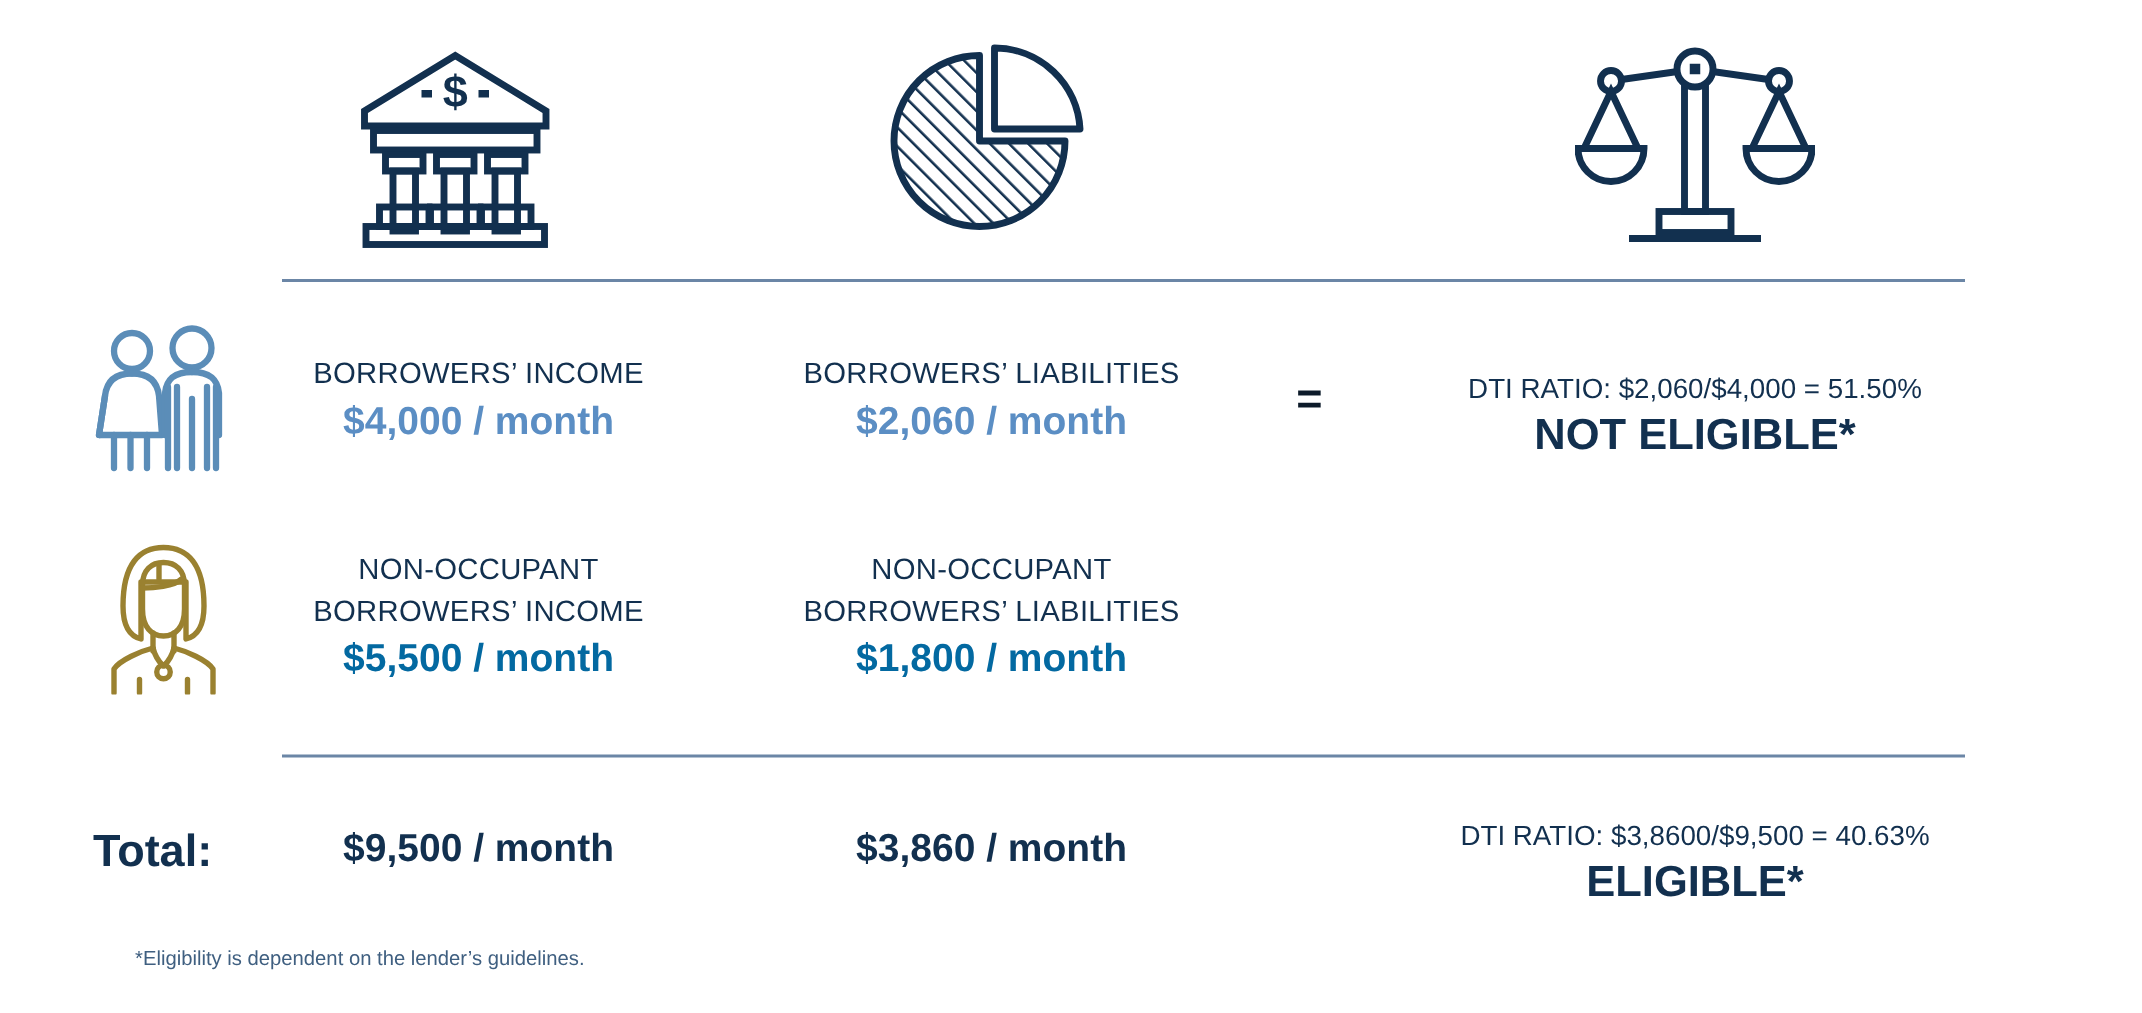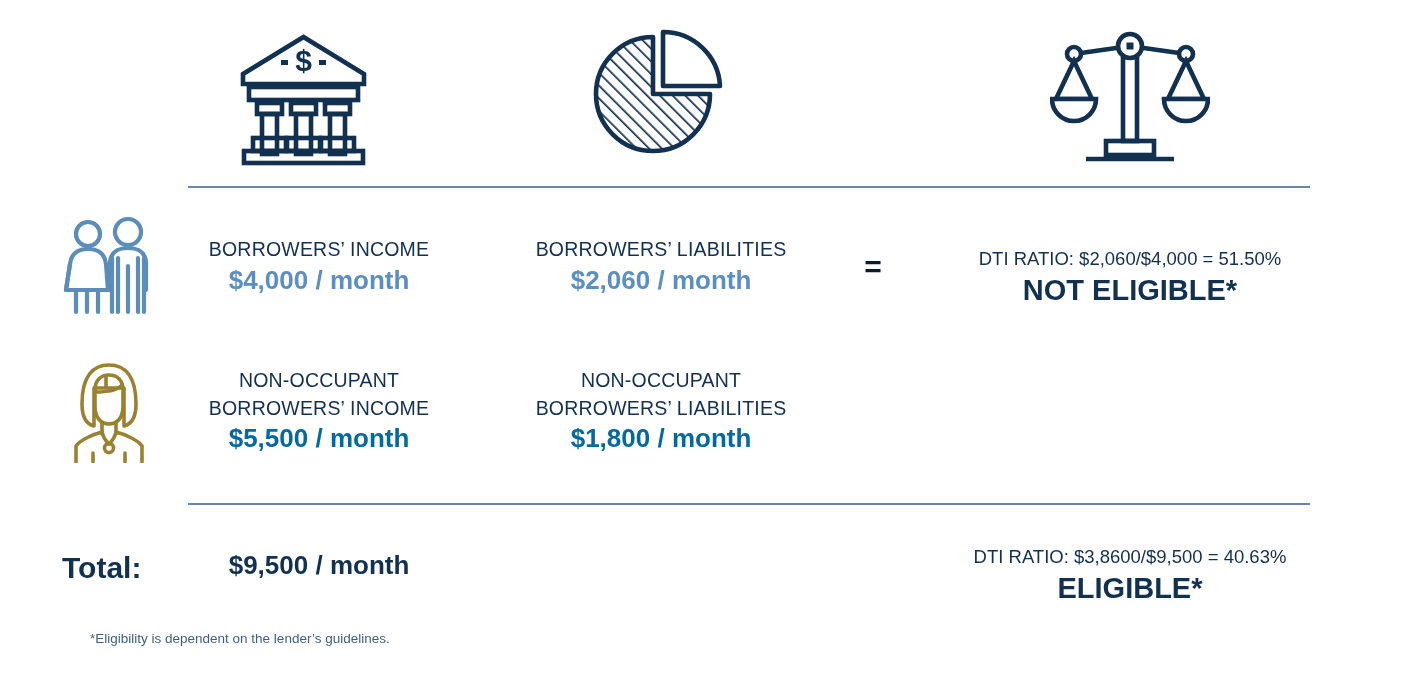--- a/index.html
+++ b/index.html
@@ -291,20 +291,23 @@
     <div class="cap">BORROWERS’ LIABILITIES</div>
     <div class="val gold">$1,800 / month</div>
   </div>
 
   <div id="total-label">Total:</div>
 
   <div class="col-income" id="total-income">
     <div class="val navy">$9,500 / month</div>
   </div>
 
+  <div class="col-liab" id="total-liab">
+    <div class="val navy">$3,860 / month</div>
+  </div>
 
   <div class="col-dti" id="total-dti">
     <div class="dti-line">DTI RATIO: $3,8600/$9,500 = 40.63%</div>
     <div class="verdict">ELIGIBLE*</div>
   </div>
 
   <div id="footnote">*Eligibility is dependent on the lender’s guidelines.</div>
 
 </div>
 

